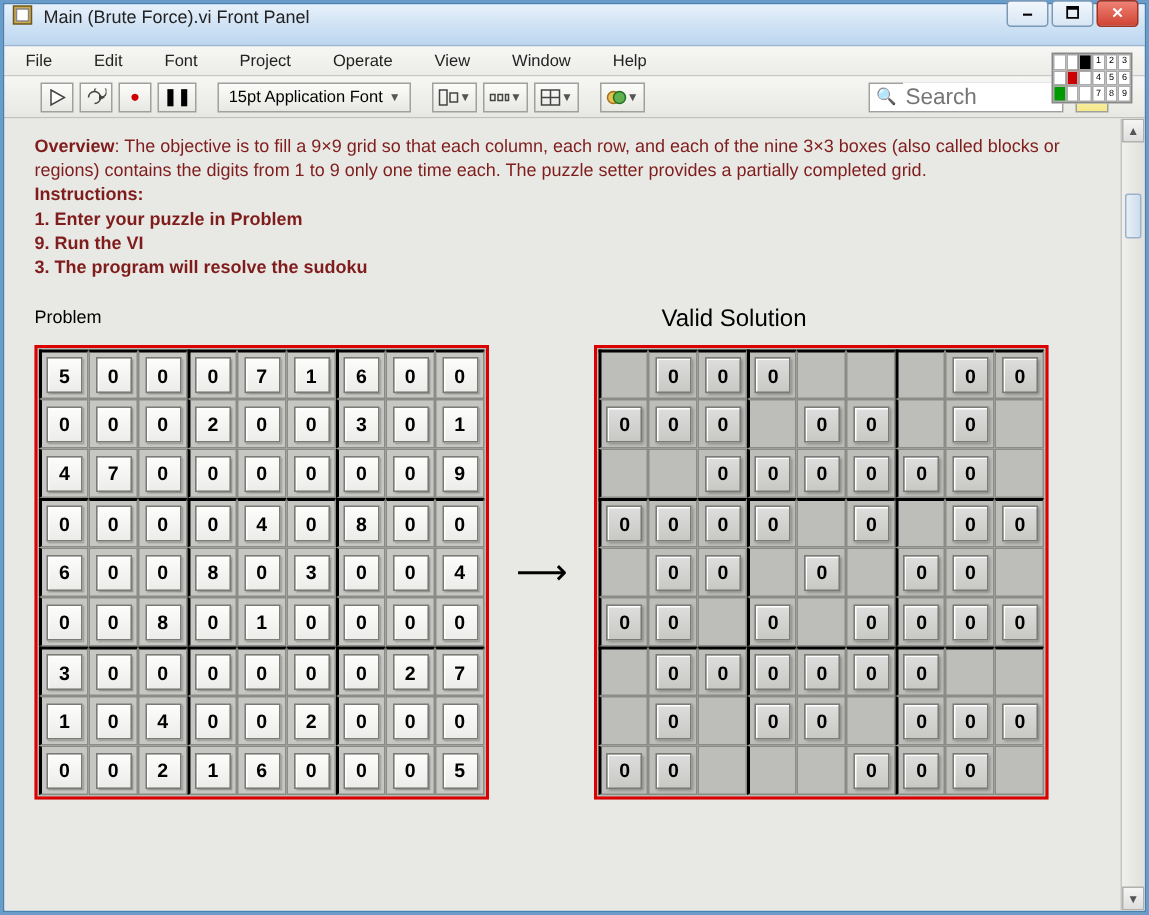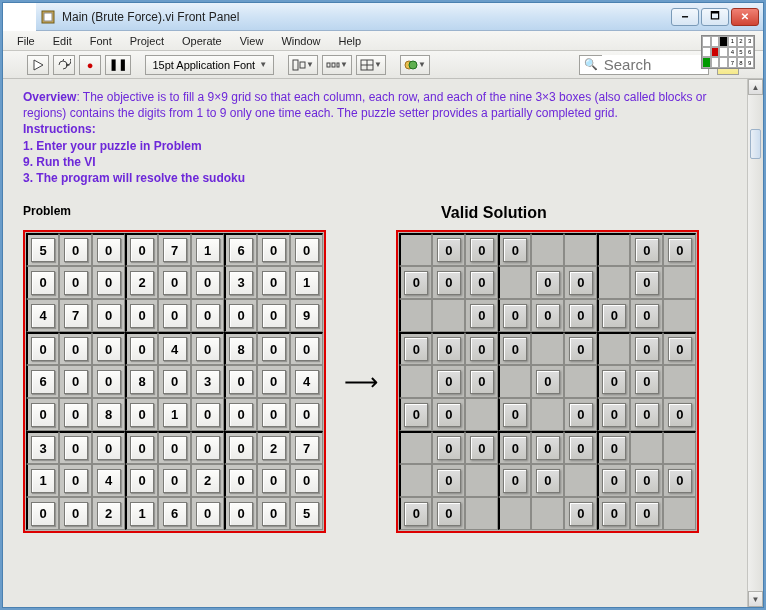--- a/index.html
+++ b/index.html
@@ -19,23 +19,22 @@
     background: #fff;
     border: 1px solid #4a80b0;
     display: flex;
     flex-direction: column;
   }
   .titlebar {
     height: 28px;
     background: linear-gradient(to bottom, #e8f1fb 0%, #d0e3f5 50%, #bcd6ef 100%);
     border-bottom: 1px solid #9bb3cd;
     display: flex;
-    align-items: center;
+    align-items: flex-end;
     padding: 12px 4px;
-    margin-left: 33px;
   }
   .title-icon {
     width: 16px; height: 16px;
     margin-right: 6px;
     display: flex; align-items: center; justify-content: center;
     font-size: 10px;
   }
   .title-text { flex: 1; font-size: 12px; color: #222; }
   .win-buttons { display: flex; gap: 2px; }
   .win-btn {
@@ -47,21 +46,21 @@
     font-size: 10px; cursor: pointer;
   }
   .win-btn.close {
     background: linear-gradient(to bottom,#f08174,#d04534);
     border-color: #a03020; color: #fff; font-weight: bold;
   }
   .menubar {
     height: 20px;
     background: linear-gradient(to bottom,#f6f6f4,#ecece8);
     border-bottom: 1px solid #c7c7c3;
-    display: flex; align-items: center; padding: 0 6px; gap: 2px;
+    display: flex; align-items: center; padding: 0 6px; gap: 12px;
   }
   .menu-item { padding: 2px 8px; cursor: pointer; color: #222; }
   .iconrow {
     position: absolute;
     top: 32px; right: 8px;
     width: 54px; height: 34px;
     background: #fff;
     border: 1px solid #888;
     display: grid;
     grid-template-columns: repeat(6,1fr);
@@ -111,23 +110,23 @@
     overflow: hidden;
     padding: 10px 20px;
   }
   .scrollbar-v {
     position: absolute; right:0; top:0; bottom:0; width:16px;
     background: linear-gradient(to right,#efefed,#e0e0dc);
     border-left:1px solid #c5c5c1;
   }
   .sb-arrow { height:16px; background:linear-gradient(to bottom,#f5f5f3,#dedede); border:1px solid #b0b0ac; display:flex;align-items:center;justify-content:center; font-size:8px; color:#555;}
   .sb-thumb-v { position:absolute; top:50px; left:2px; right:2px; height:30px; background:linear-gradient(to right,#e9eff6,#cdddee); border:1px solid #9cb2c9; border-radius:2px;}
-  .overview { font-size: 12px; color: #6d28d9; line-height: 1.35; margin-bottom: 4px; }
+  .overview { font-size: 12px; color: #7f1d1d; line-height: 1.35; margin-bottom: 4px; }
   .overview b { font-weight: bold; }
-  .labels-row { display:flex; margin-top: 18px; font-weight: bold; }
+  .labels-row { display:flex; margin-top: 18px; }
   .label-problem { width: 350px; font-size: 12px; }
   .label-solution { font-size: 16px; }
   .lamp-area { position:absolute; right:120px; top:173px; display:flex; align-items:center; gap:14px;}
   .arrow-to-lamp { font-size:20px; }
   .lamp {
     width: 36px; height: 36px; border-radius: 50%;
     background: radial-gradient(circle at 35% 30%, #6fae5a 0%, #2a6b23 55%, #133911 100%);
     box-shadow: inset 2px 2px 5px rgba(255,255,255,0.4), 1px 2px 4px rgba(0,0,0,0.4);
     border:1px solid #555;
   }

